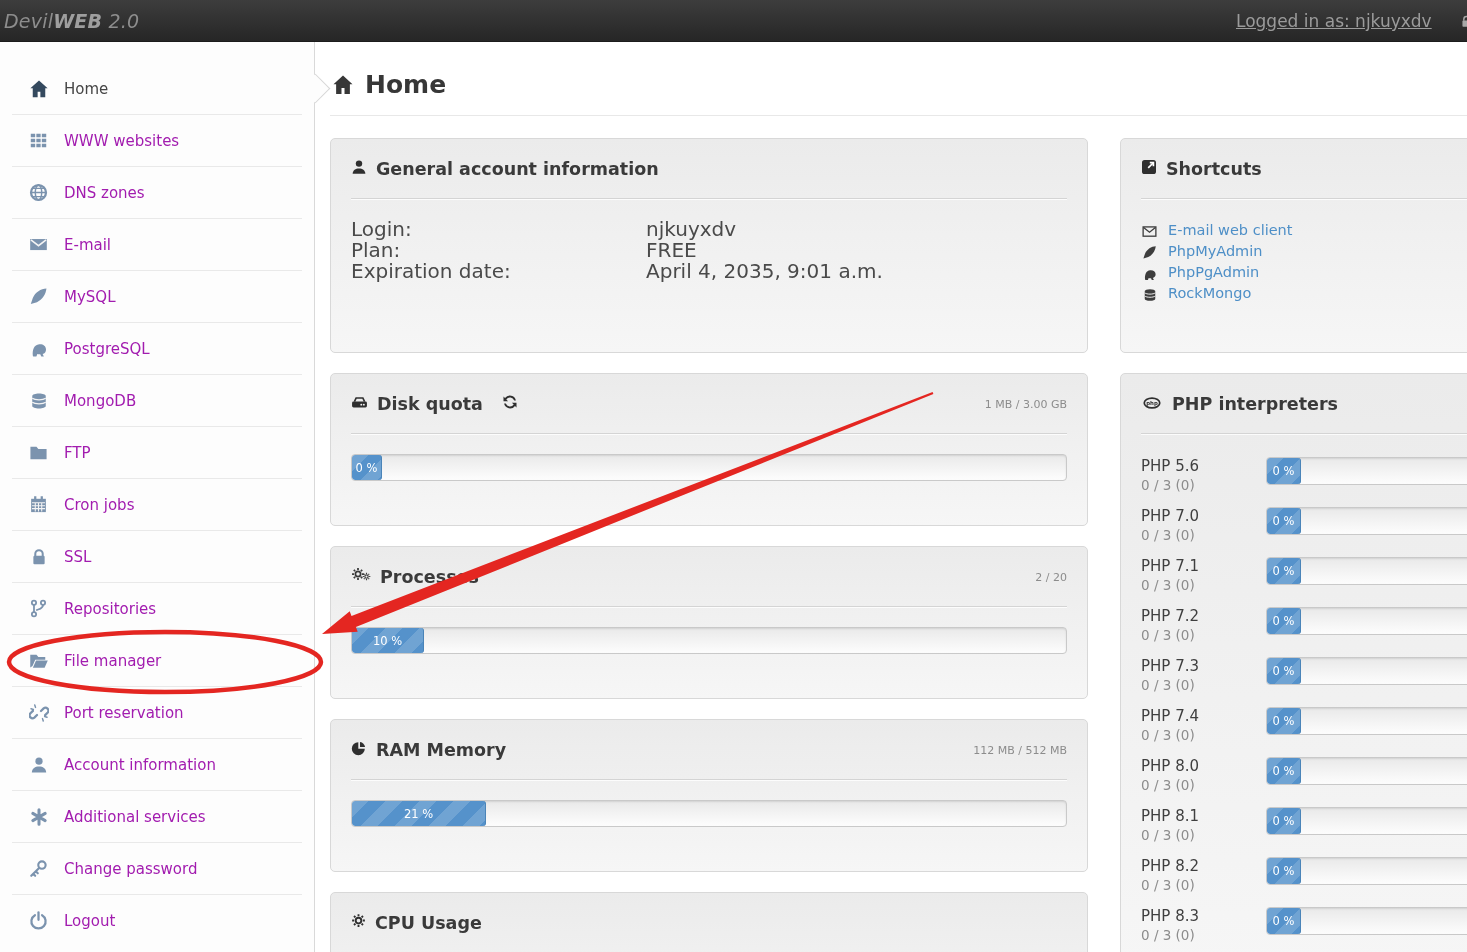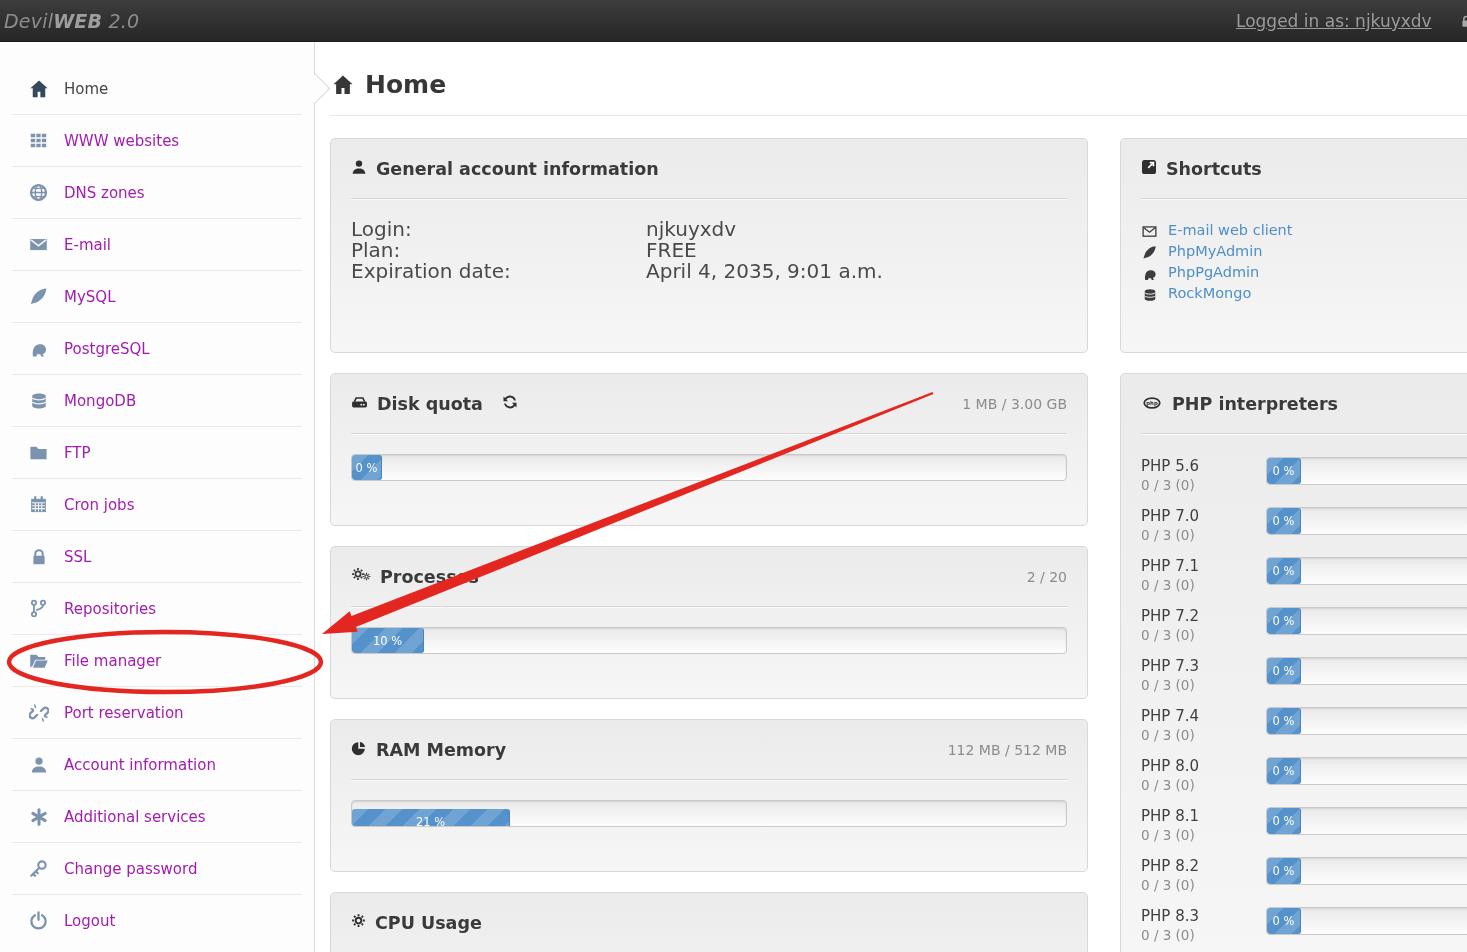--- a/index.html
+++ b/index.html
@@ -60,21 +60,21 @@
   .col-main { width:758px; flex:none; }
   .col-side { width:560px; flex:none; }
 
   .panel {
     background:linear-gradient(#ebebeb,#f6f6f6);
     border:1px solid #d8d8d8; border-radius:5px;
     padding:20px; margin-bottom:20px;
   }
   .panel-head { display:flex; align-items:center; }
   .panel-title { display:flex; align-items:flex-start; gap:9px; font-size:17.5px; font-weight:700; color:#3a3a3a; }
-  .panel-meta { margin-left:auto; font-size:14px; color:#8c8c8c;text-align:center; }
+  .panel-meta { margin-left:auto; font-size:11px; color:#8c8c8c;text-align:center; }
   .panel-rule { height:1px; background:#d4d4d4; box-shadow:0 1px 0 rgba(255,255,255,.8); margin:19px 0 0; }
   .refresh-btn { margin-left:10px; color:#2f2f2f; cursor:pointer; display:inline-flex; }
 
   
   .panel.h215 { height:215px; }
   .acct-rows { margin-top:20px; }
   .acct-row { display:flex; font-size:20px; color:#4a4a4a; line-height:21px; }
   .acct-row .lbl { width:295px; flex:none; }
 
   
@@ -463,21 +463,21 @@
           <div class="panel-title">
             <svg class="ic" width="16" height="16" style="color:#2f2f2f">
                 <use href="#i-pie"></use>
               </svg>
             <span>RAM Memory</span>
           </div>
           <div class="panel-meta">112 MB / 512 MB</div>
         </div>
         <div class="panel-rule"></div>
         <div class="bar">
-          <div class="bar-fill" style="width: 158px; margin-top: 8px;">
+          <div class="bar-fill" style="width: 134px;">
               <span>21 %</span>
             </div>
         </div>
       </div>
 
       <div class="panel cpu">
         <div class="panel-head">
           <div class="panel-title">
             <svg class="ic" width="15" height="15" style="color:#2f2f2f">
                 <use href="#i-gear"></use>

